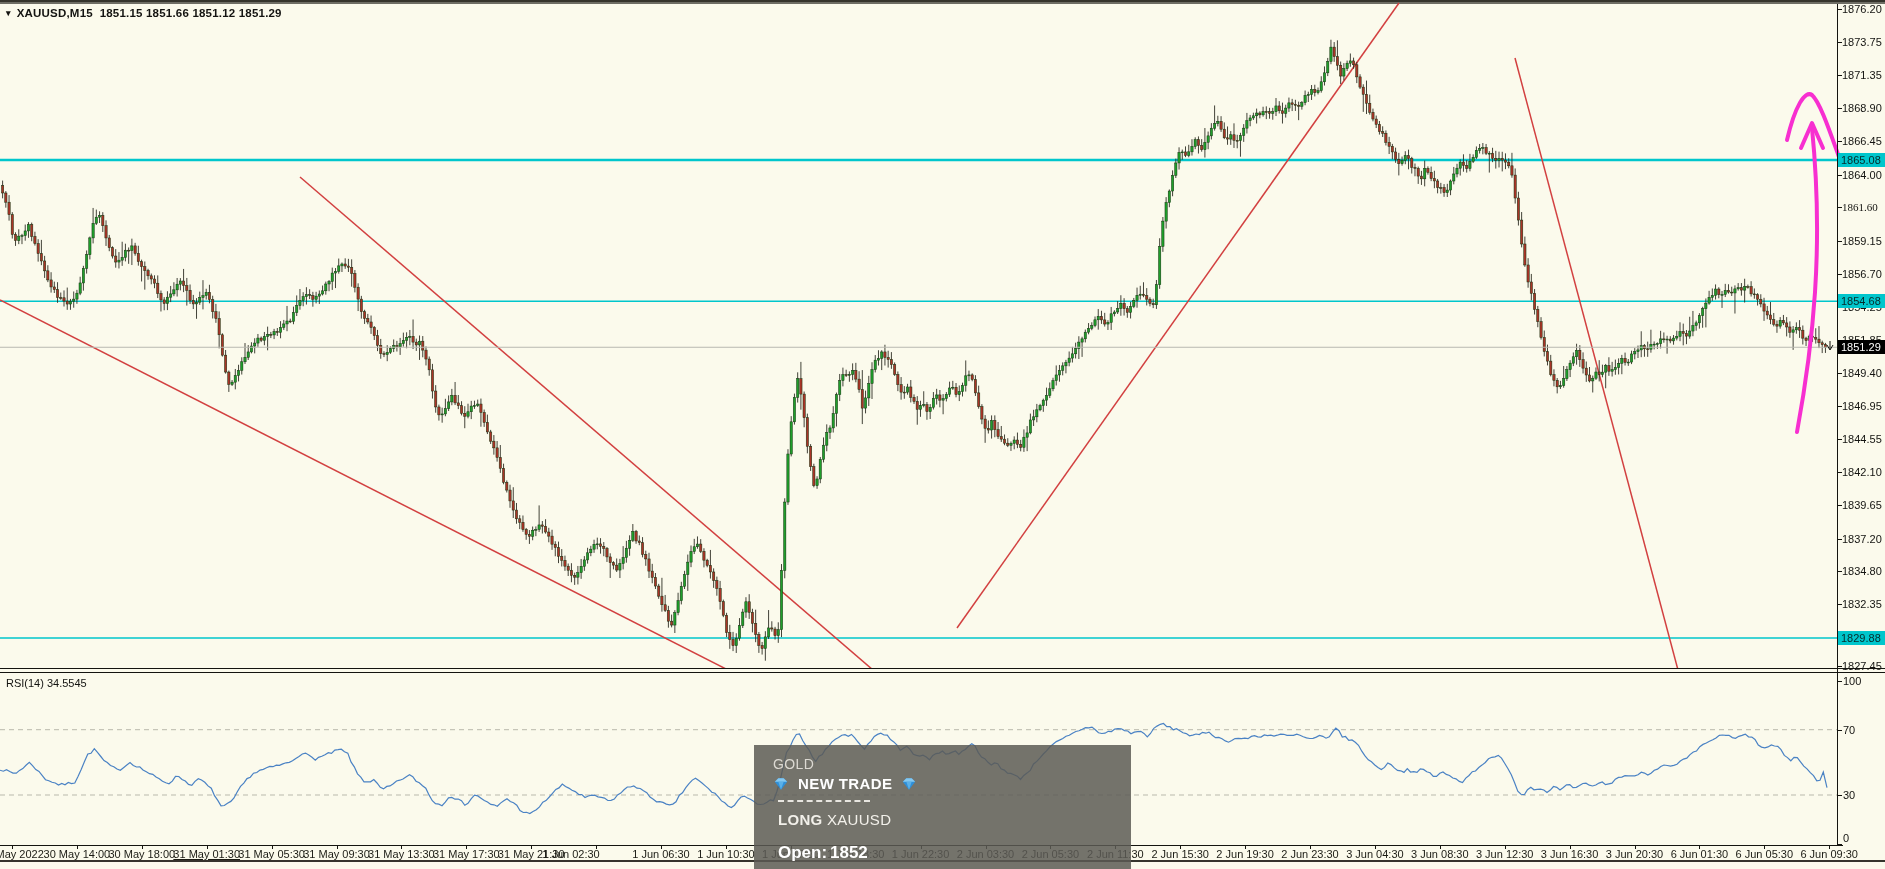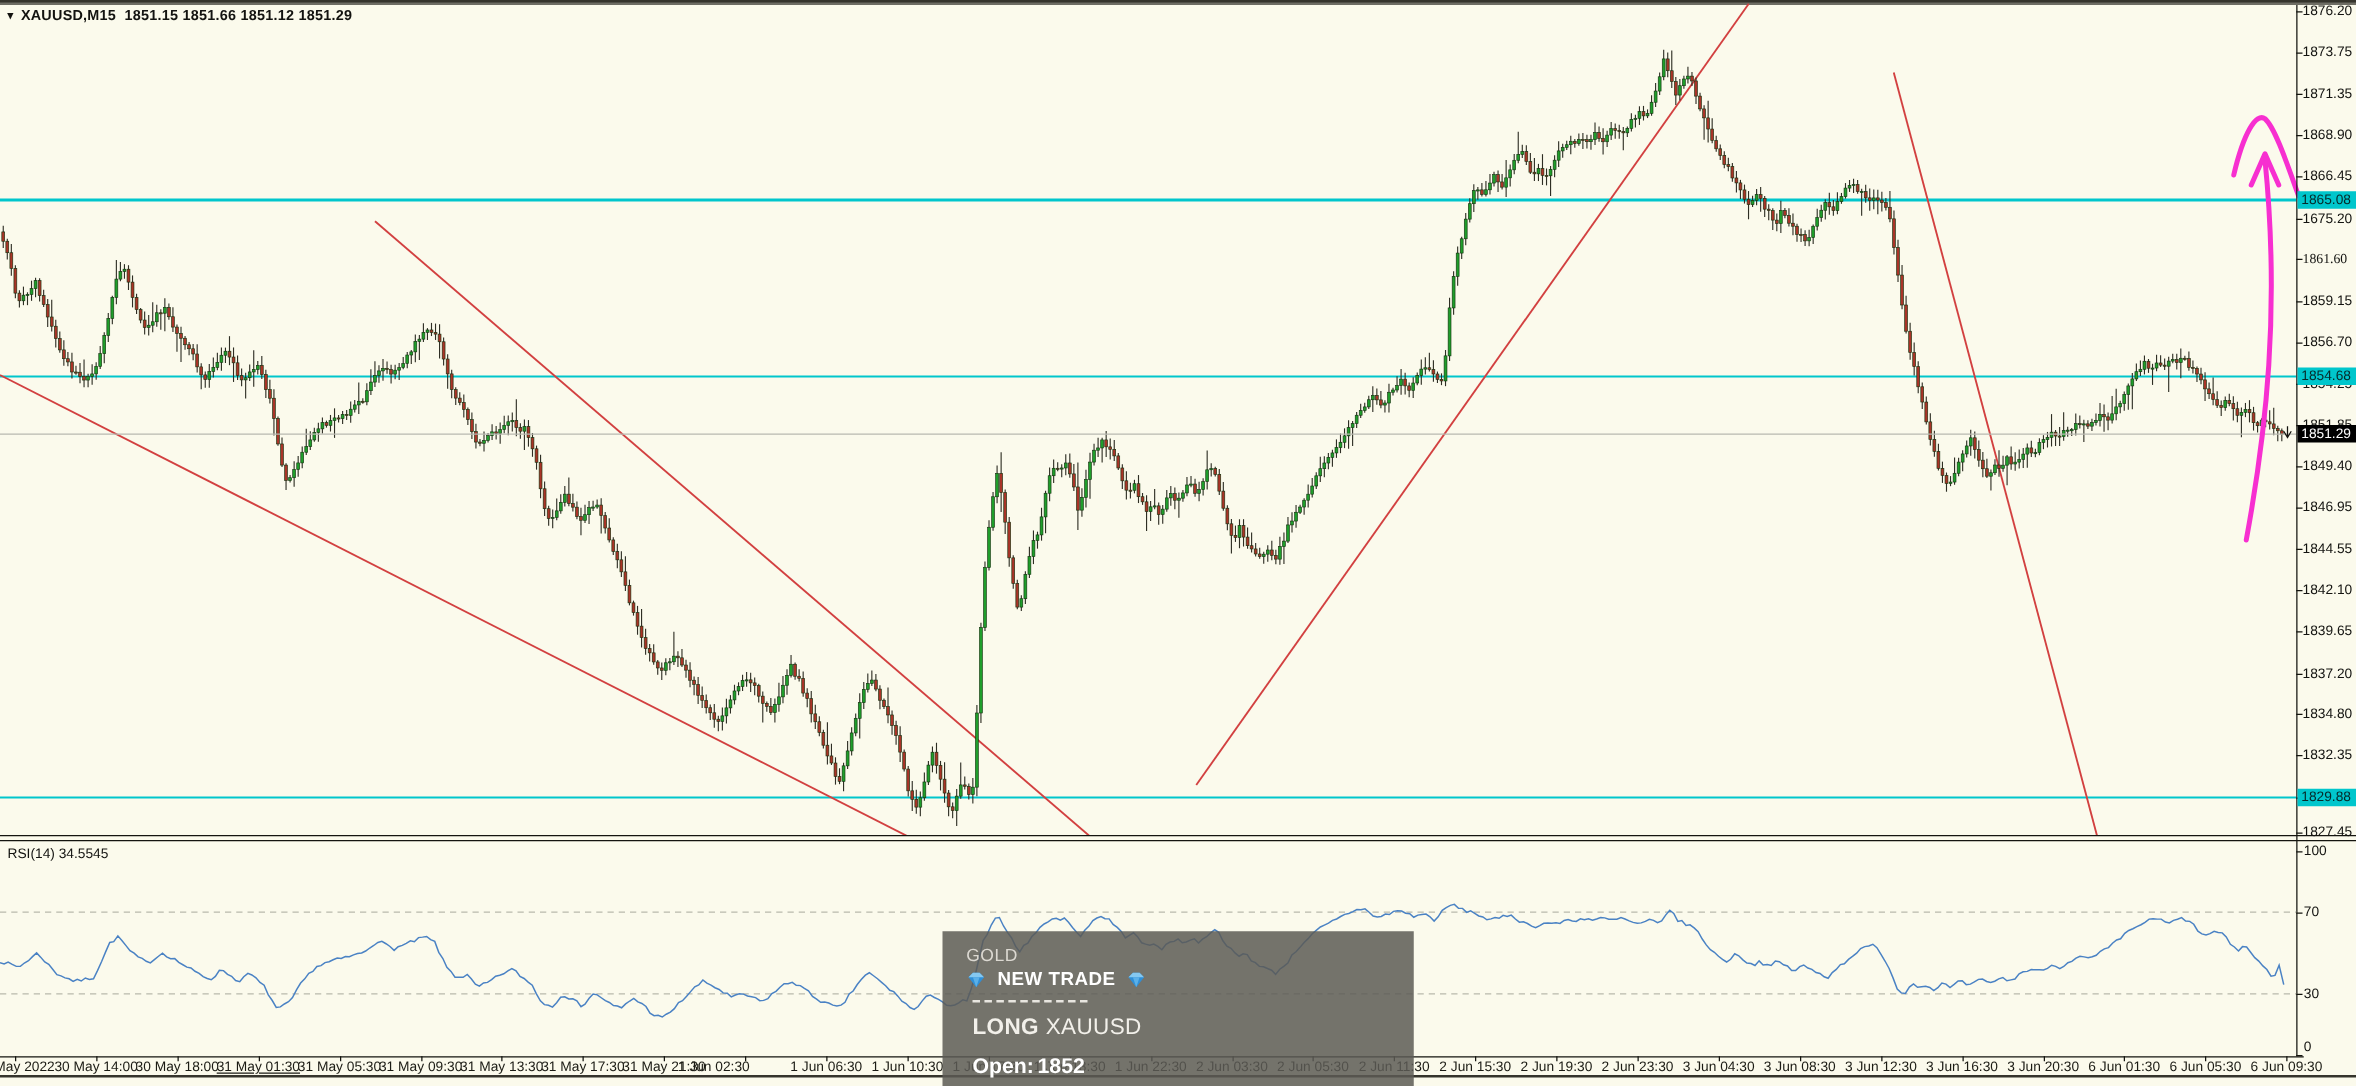--- a/index.html
+++ b/index.html
@@ -20,21 +20,21 @@
   .sp-cyan{background:#00c6cc;color:#062a2a;}
   .sp-current{background:#000;color:#fff;}
   .rsi-label{position:absolute;left:6px;top:677px;font-size:11px;color:#131310;z-index:2;}
   .rlabel{position:absolute;left:1843px;transform:translateY(-50%);font-size:11px;color:#131310;z-index:2;}
   .tlabel{position:absolute;top:848px;transform:translateX(-50%);font-size:11px;color:#1b1b14;white-space:nowrap;z-index:2;}
   .ttick{position:absolute;top:845px;width:1px;height:4px;background:#14140f;z-index:2;}
   .popup{position:absolute;left:754px;top:745px;width:377px;height:130px;background:rgba(92,90,85,0.85);z-index:8;}
   .popup .r-gold{position:absolute;left:19px;top:11px;font-size:14px;color:#dcd9d2;letter-spacing:.4px;}
   .popup .r-new{position:absolute;left:19px;top:30px;display:flex;align-items:center;gap:9px;font-size:15px;font-weight:bold;color:#fff;letter-spacing:.4px;}
   .popup .r-dash{position:absolute;left:24px;top:55px;width:92px;border-top:2px dashed #e8e6e0;}
-  .popup .r-long{position:absolute;left:24px;top:66px;font-size:18px;color:#f2f0ea;letter-spacing:.3px;}
+  .popup .r-long{position:absolute;left:24px;top:66px;font-size:15px;color:#f2f0ea;letter-spacing:.3px;}
   .popup .r-long b{font-weight:bold;}
   .popup .r-open{position:absolute;left:24px;top:98px;font-size:17px;font-weight:600;color:#fff;}
   .popup .r-open .val{position:absolute;left:52px;top:0;}
 </style>
 </head>
 <body>
 
 <div class="screen">
   <div class="edge-top"></div>
 
@@ -1199,21 +1199,21 @@
       <div class="plabel" style="top: 9px;">1876.20</div>
       <div class="ptick" style="top: 42.2697px;"></div>
       <div class="plabel" style="top: 42.2697px;">1873.75</div>
       <div class="ptick" style="top: 74.8605px;"></div>
       <div class="plabel" style="top: 74.8605px;">1871.35</div>
       <div class="ptick" style="top: 108.13px;"></div>
       <div class="plabel" style="top: 108.13px;">1868.90</div>
       <div class="ptick" style="top: 141.4px;"></div>
       <div class="plabel" style="top: 141.4px;">1866.45</div>
       <div class="ptick" style="top: 174.67px;"></div>
-      <div class="plabel" style="top: 174.67px;">1675.20</div>
+      <div class="plabel" style="top: 174.67px;">1864.00</div>
       <div class="ptick" style="top: 207.261px;"></div>
       <div class="plabel" style="top: 207.261px; font-family: Liberation Serif, serif;">1861.60</div>
       <div class="ptick" style="top: 240.53px;"></div>
       <div class="plabel" style="top: 240.53px;">1859.15</div>
       <div class="ptick" style="top: 273.8px;"></div>
       <div class="plabel" style="top: 273.8px;">1856.70</div>
       <div class="ptick" style="top: 307.07px;"></div>
       <div class="plabel" style="top: 307.07px;">1854.25</div>
       <div class="ptick" style="top: 339.661px;"></div>
       <div class="plabel" style="top: 339.661px;">1851.85</div>

